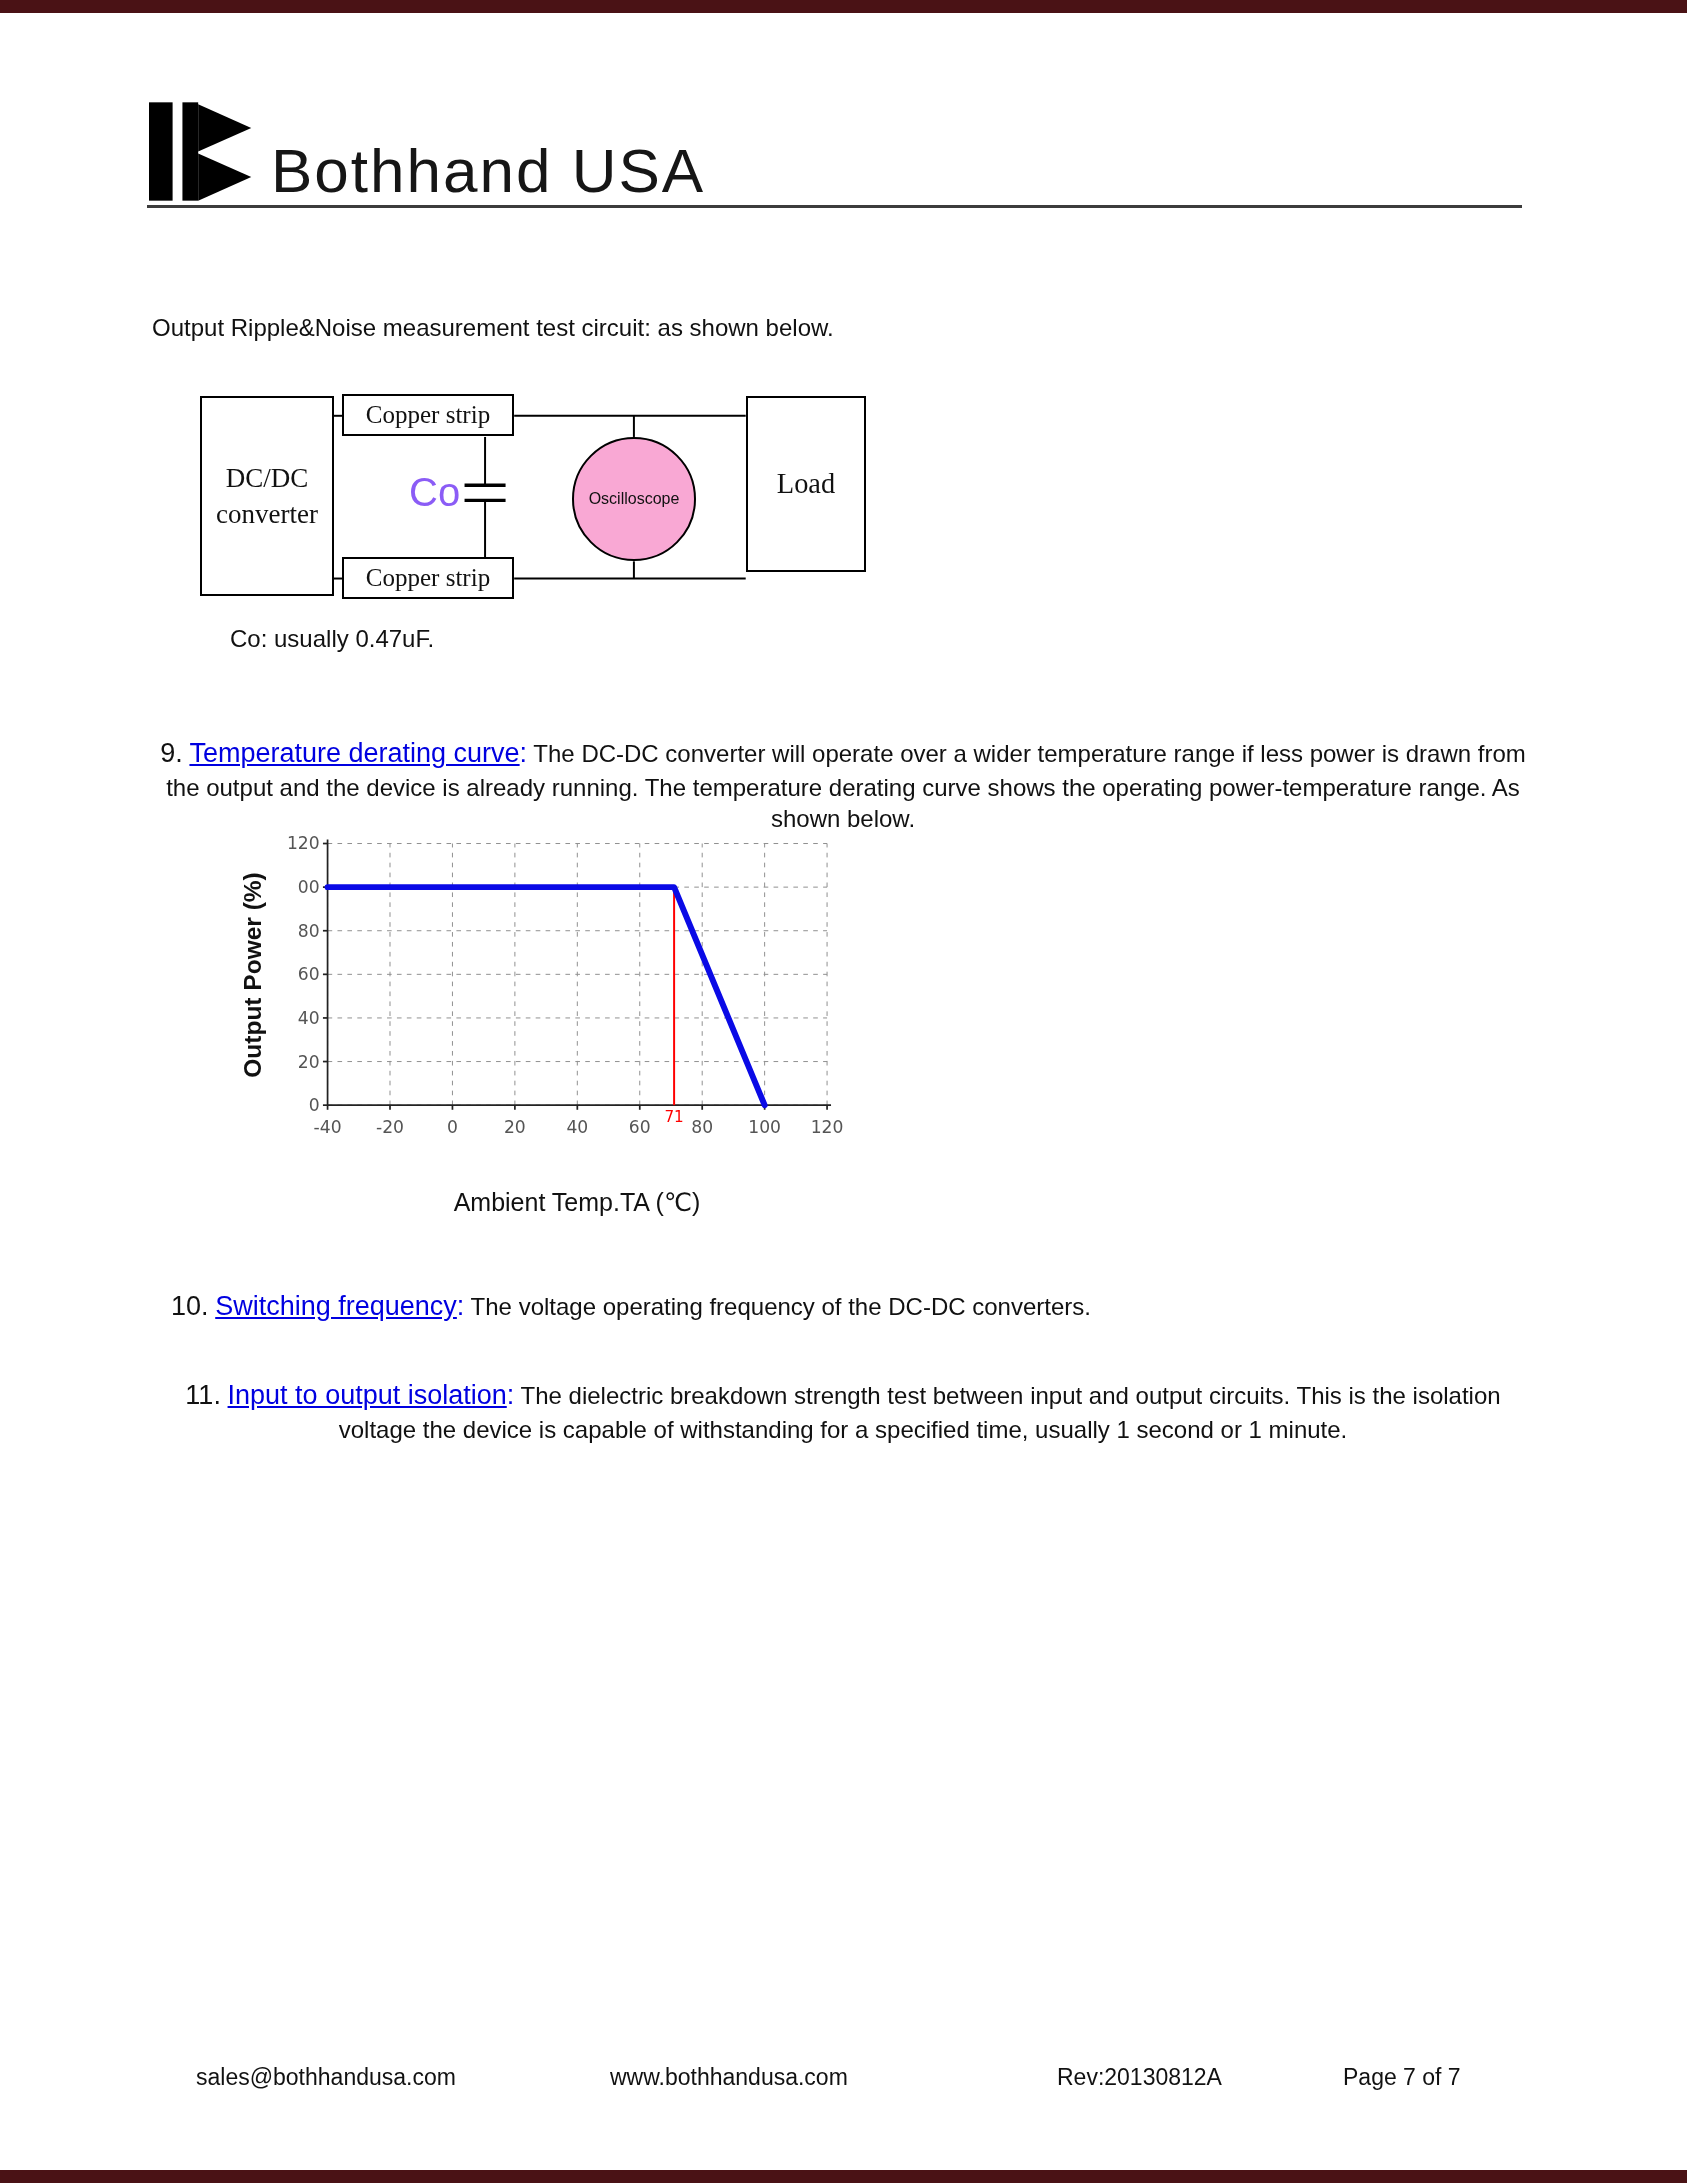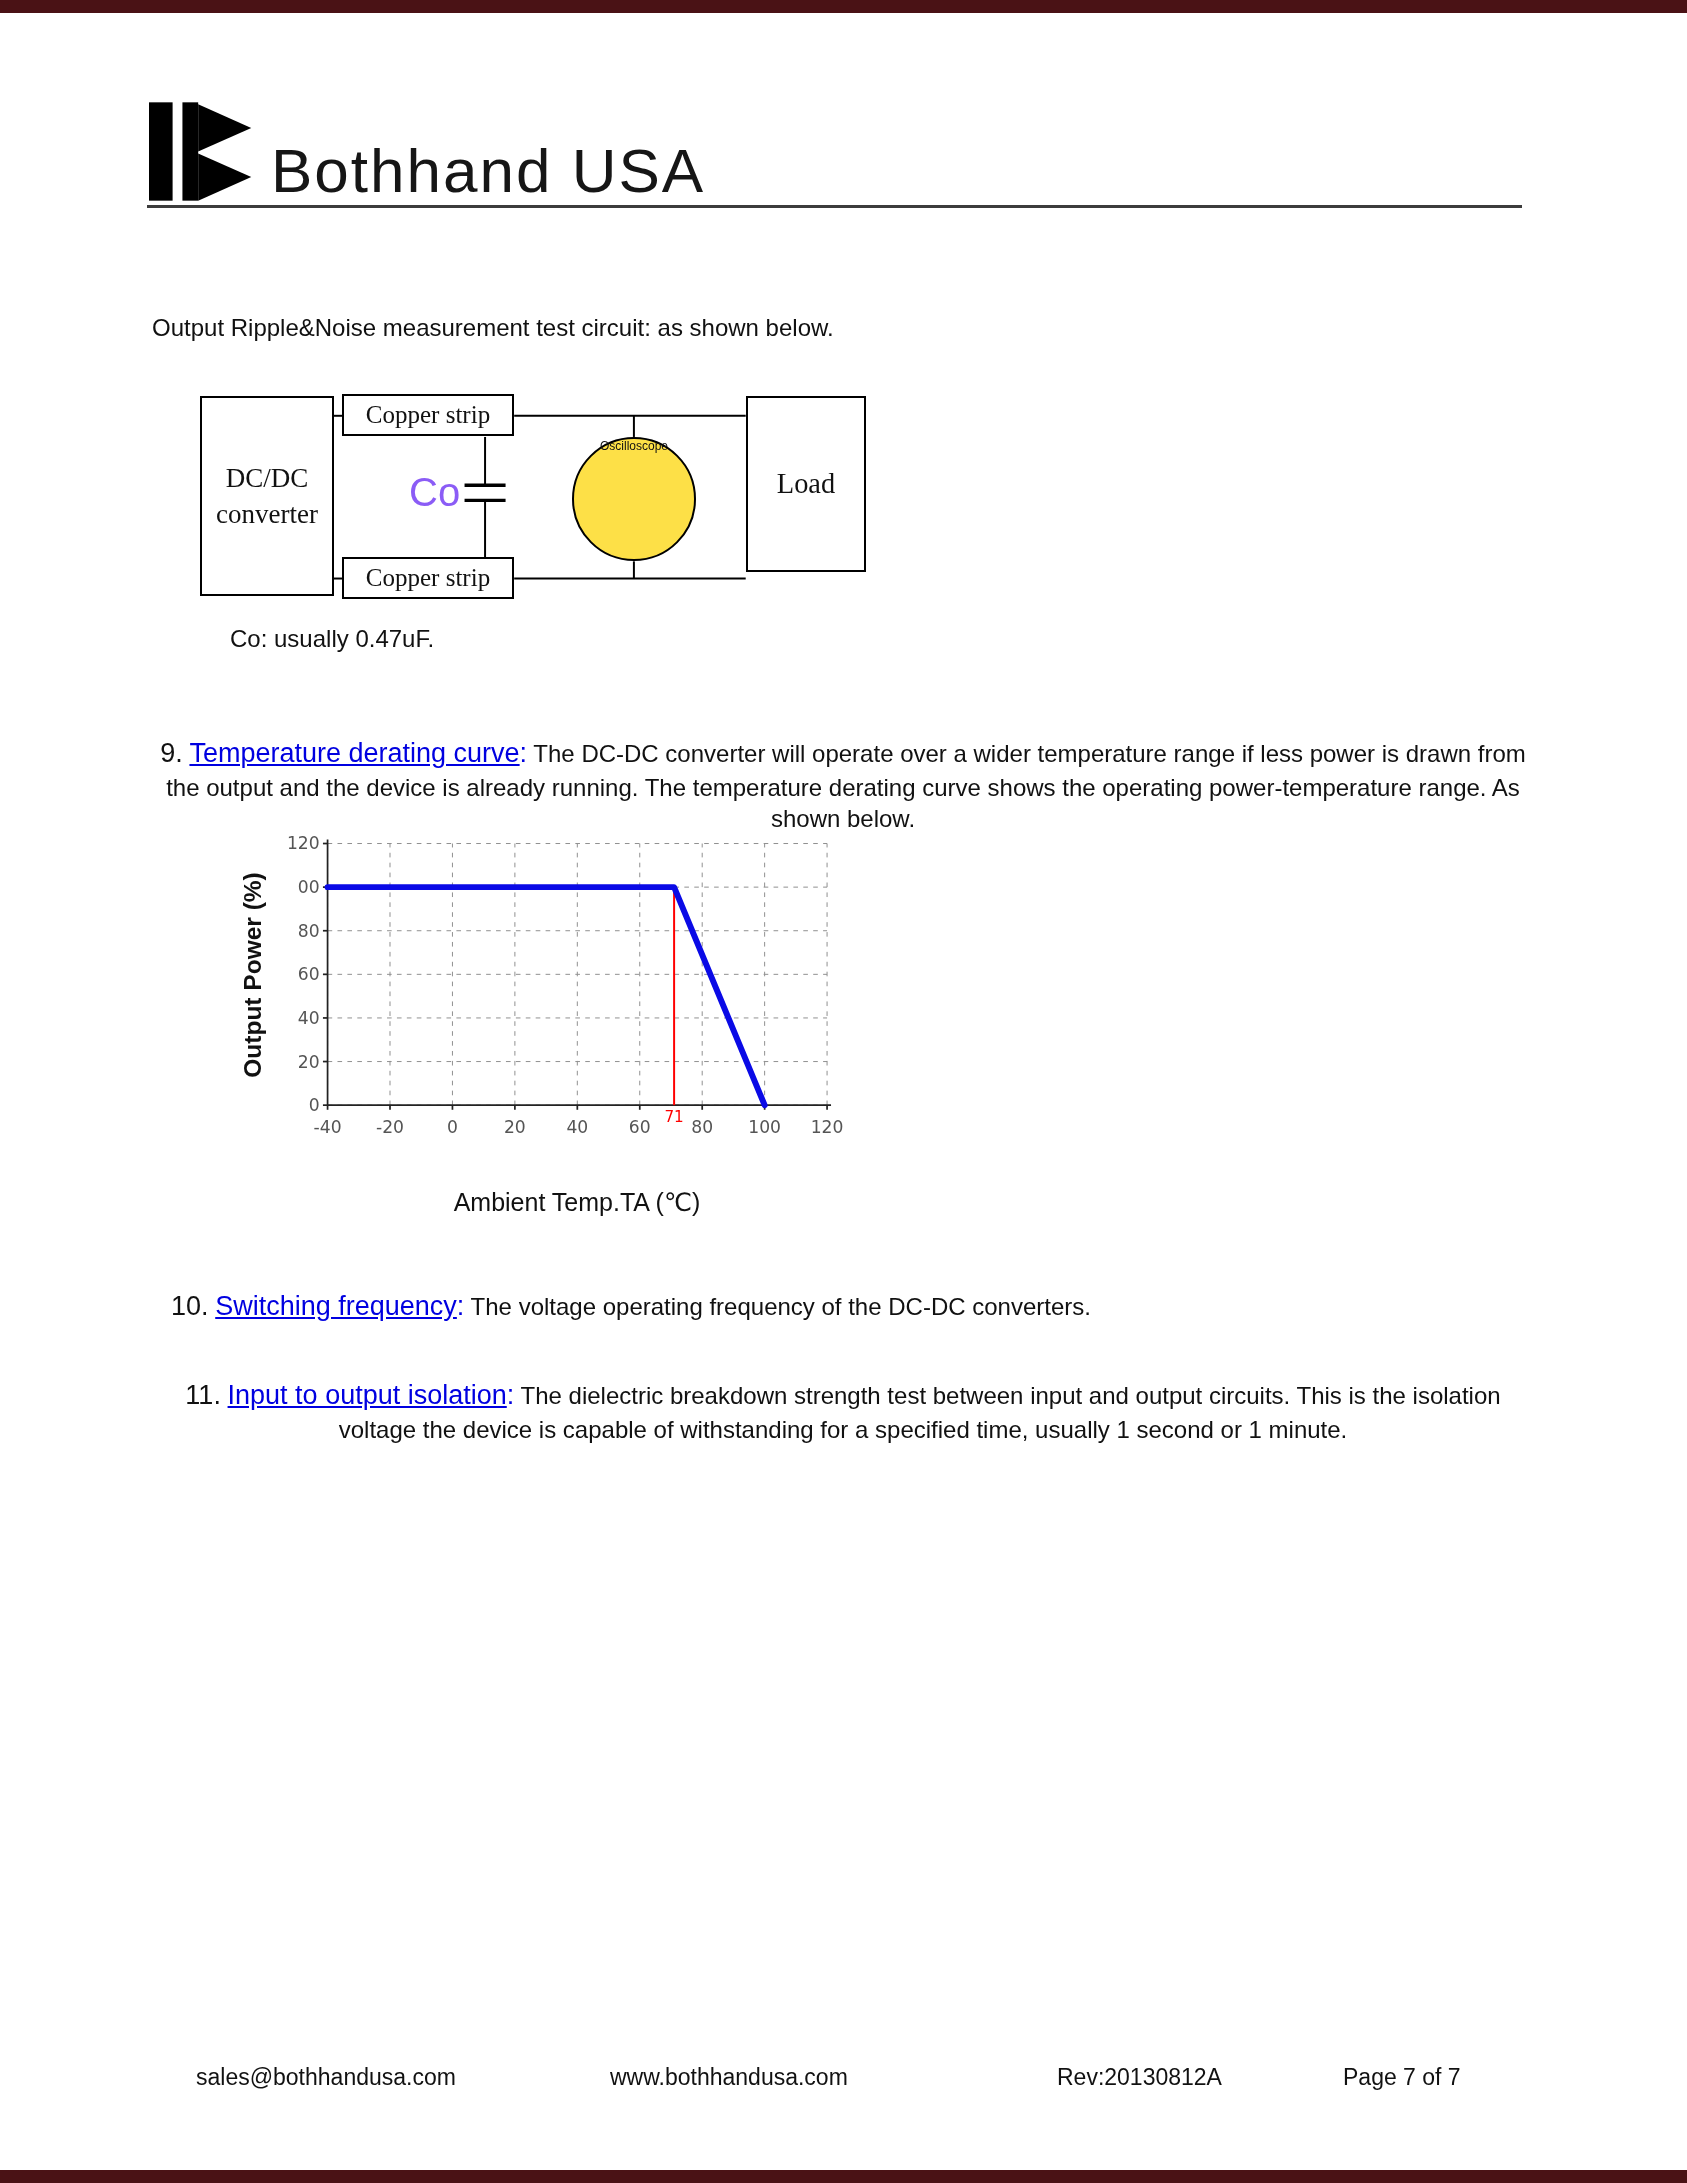--- a/index.html
+++ b/index.html
@@ -24,21 +24,21 @@
 
   
   #circuit-svg{left:192px;top:384px}
   .cbox{border:2px solid #000;display:flex;align-items:center;justify-content:center;
         text-align:center;font-family:"Liberation Serif","DejaVu Serif",serif;background:#fff;box-sizing:border-box}
   #dcdc{left:200px;top:396px;width:134px;height:200px;font-size:27px;line-height:1.35}
   #cstrip-top{left:342px;top:394px;width:172px;height:42px;font-size:25px}
   #cstrip-bot{left:342px;top:557px;width:172px;height:42px;font-size:25px}
   #load{left:746px;top:396px;width:120px;height:176px;font-size:28.4px}
   #osc{left:572px;top:437px;width:124px;height:124px;border:2px solid #000;border-radius:50%;
-       display:flex;align-items:flex-start;justify-content:center;font-size:12px;background:#fde047;box-sizing:border-box}
+       display:flex;align-items:center;justify-content:center;font-size:16px;background:#f9a8d4;box-sizing:border-box}
   #co-label{left:409px;top:470px;font-size:40px;color:#8b5cf6}
   #co-caption{left:230px;top:625px;font-size:24px}
 
   
   .sec{font-size:24px;line-height:1.32;color:#111}
   .sec .hd{color:#0000e0;text-decoration:underline;font-size:27px}
   .sec .sep{color:#0000e0;font-size:27px}
   .sec .num{font-size:27px}
   #sec9{left:155px;top:712px;width:1376px;text-align:center}
   #sec10{left:171px;top:1265px;width:1489px}

